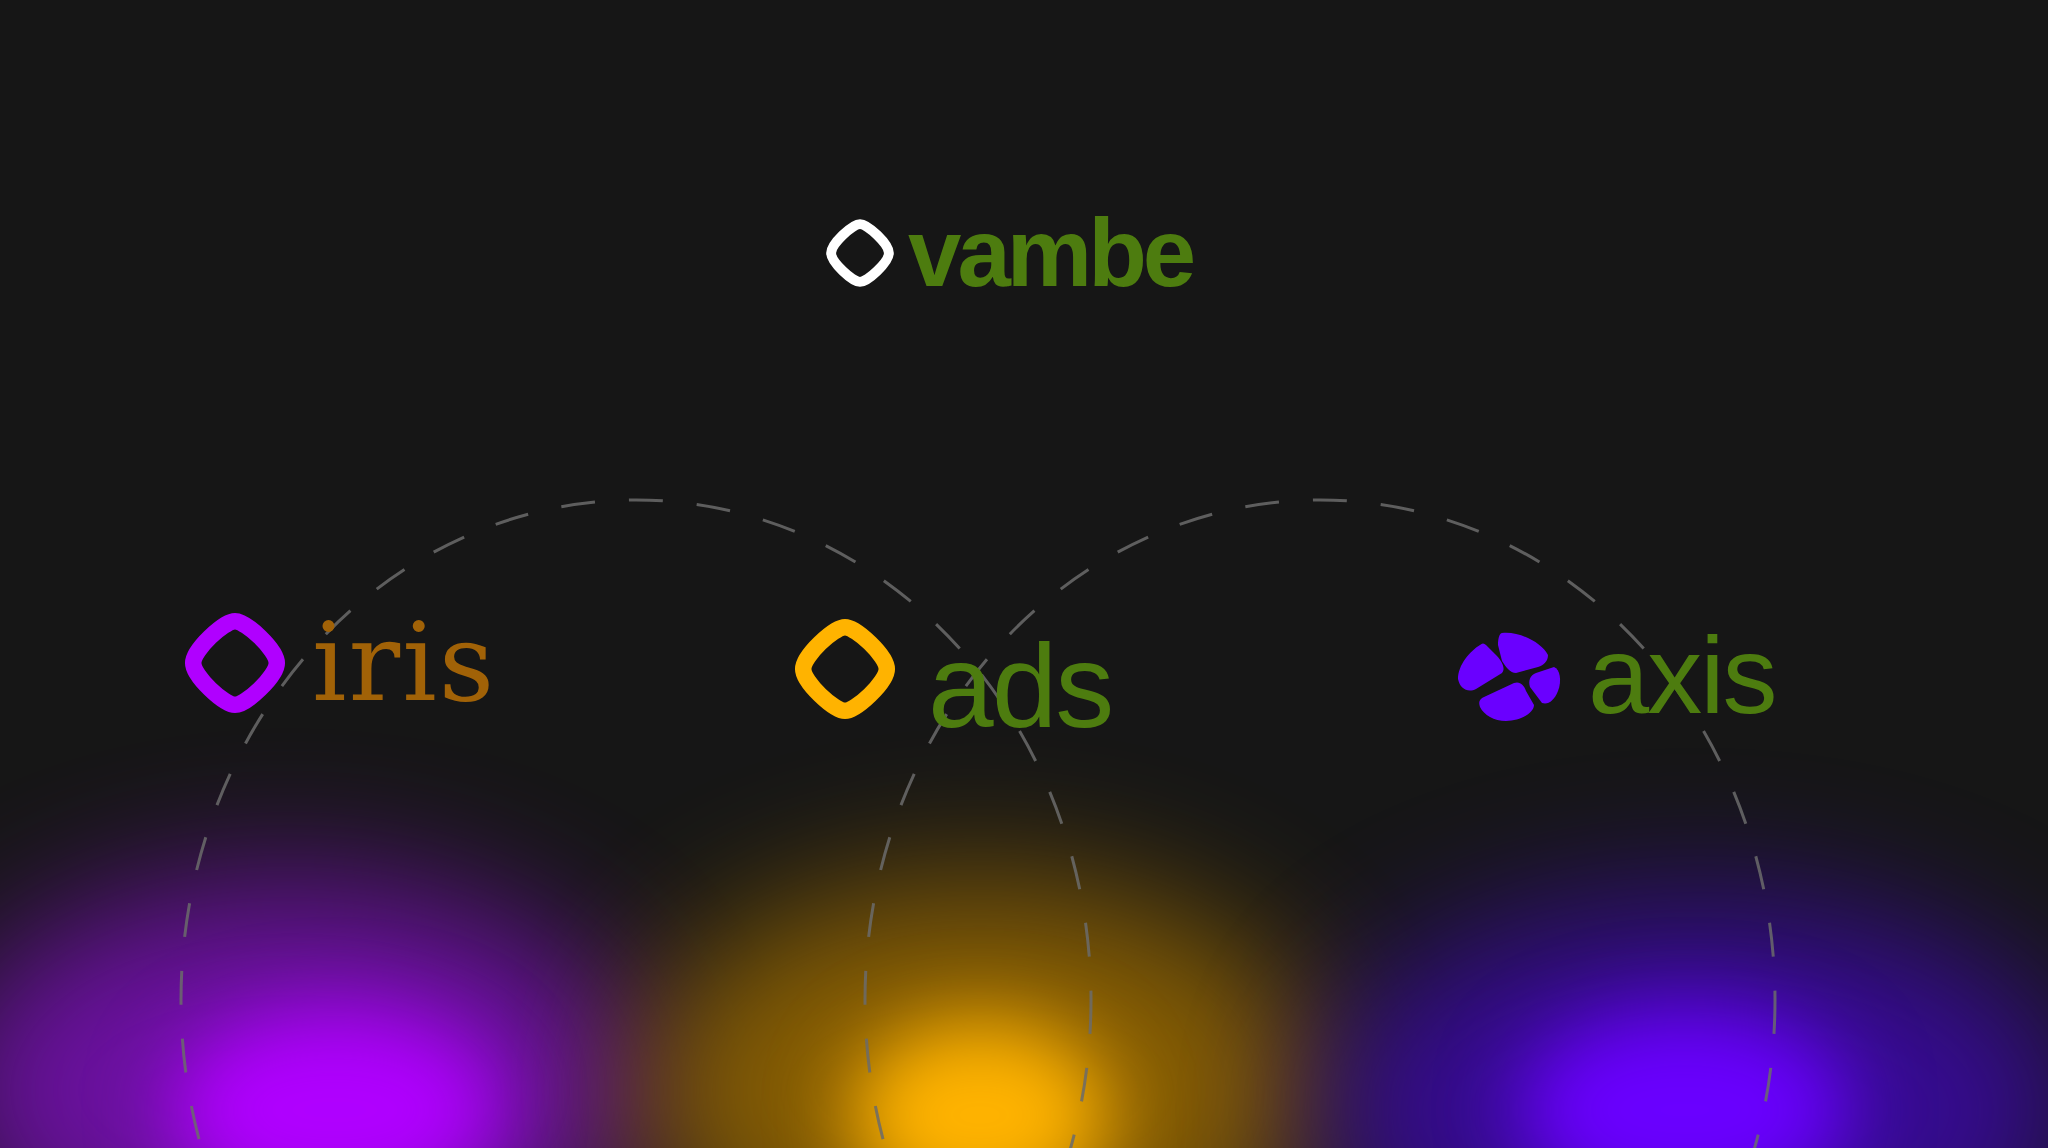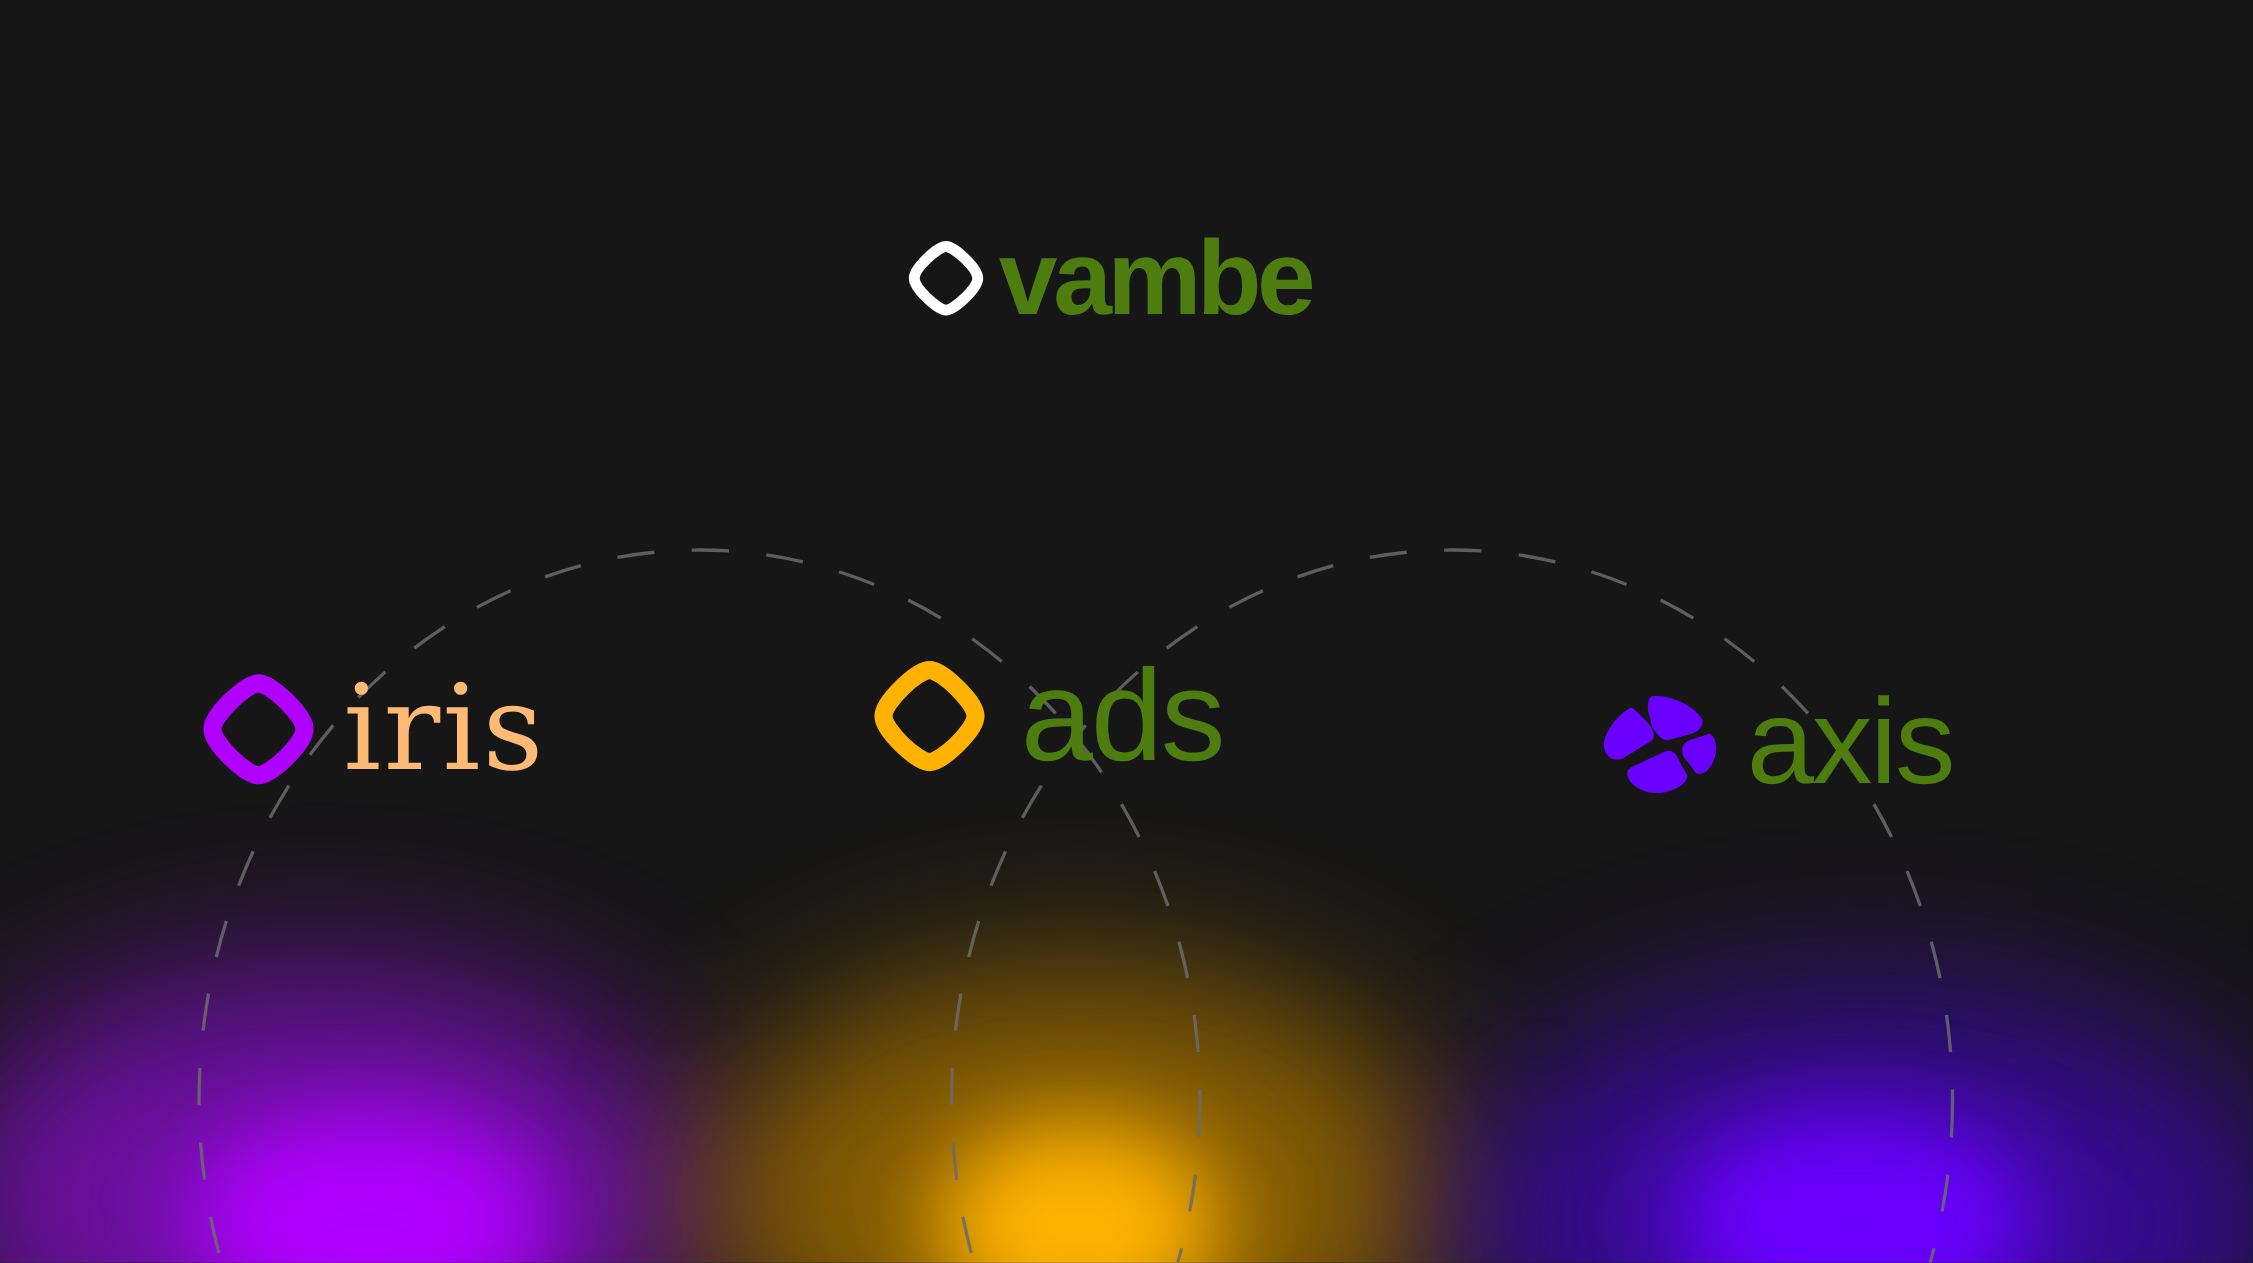--- a/index.html
+++ b/index.html
@@ -10,22 +10,22 @@
       position: relative;
     }
     .stage { position: absolute; inset: 0; overflow: hidden; }
     .glow { position: absolute; border-radius: 50%; pointer-events: none; }
     .glow.outer { filter: blur(70px); }
     .glow.inner { filter: blur(40px); }
     svg.arcs { position: absolute; left: 0; top: 0; }
     .logo { position: absolute; display: flex; align-items: center; }
     .wordmark { color: #4d7c0f; line-height: 1; }
     .vambe-word { font-weight: 700; font-size: 96px; letter-spacing: -4px; }
-    .iris-word { font-family: "DejaVu Serif", serif; font-size: 108px; color: #fdba74; letter-spacing: 2px; }
-    .ads-word  { font-size: 118px; letter-spacing: -2px; }
+    .iris-word { font-family: "DejaVu Serif", serif; font-size: 108px; color: #a16207; letter-spacing: 2px; }
+    .ads-word  { font-size: 118px; letter-spacing: -2px; margin-top: 35px; }
     .axis-word { font-size: 110px; letter-spacing: -2px; }
   </style>
 </head>
 <body>
 
 <div class="stage">
 
   <div class="glow outer" style="left:-60px; top:880px; width:700px; height:420px; background:#7a10b8; opacity:.85;"></div>
   <div class="glow inner" style="left:170px; top:1010px; width:330px; height:200px; background:#b000ff;"></div>
 

